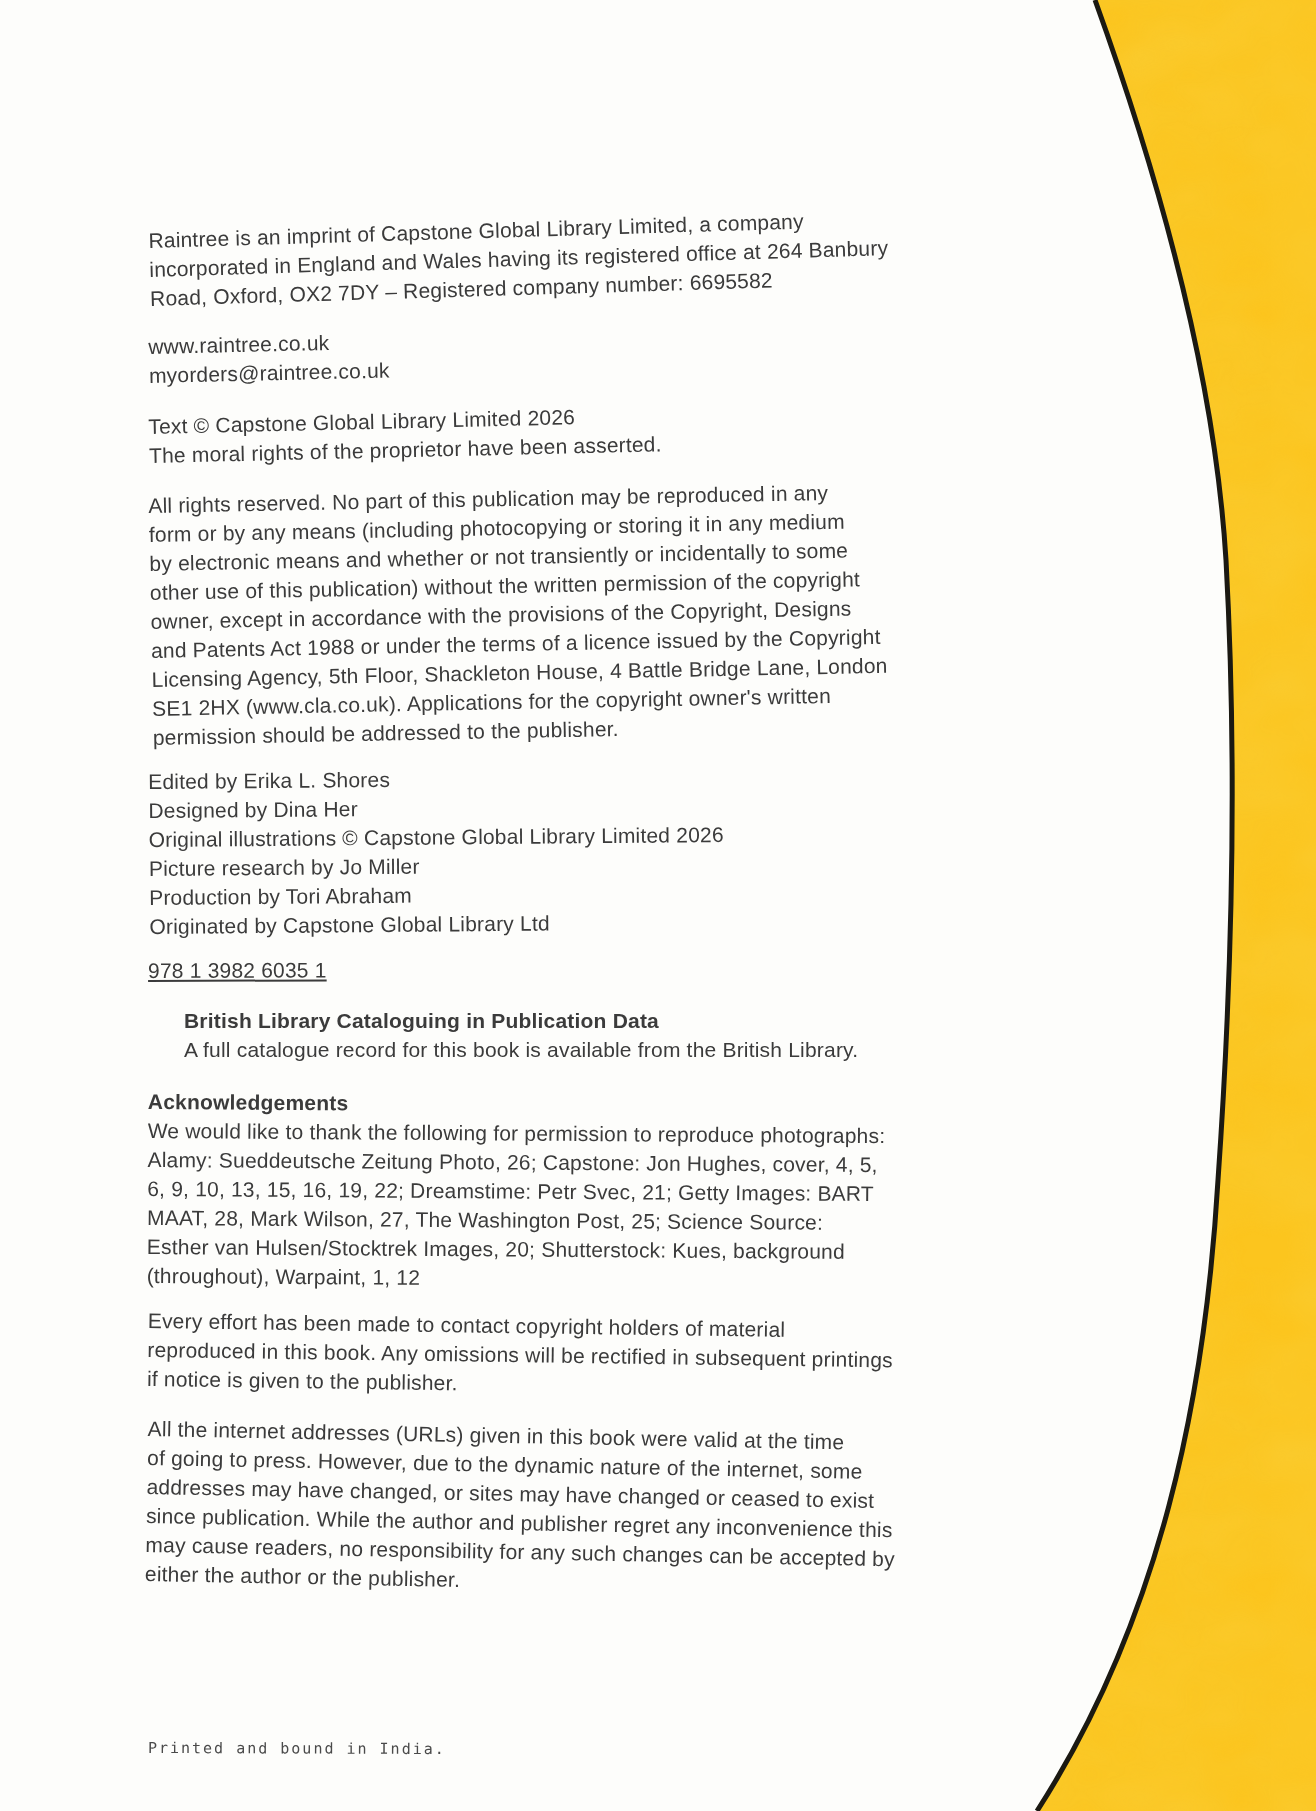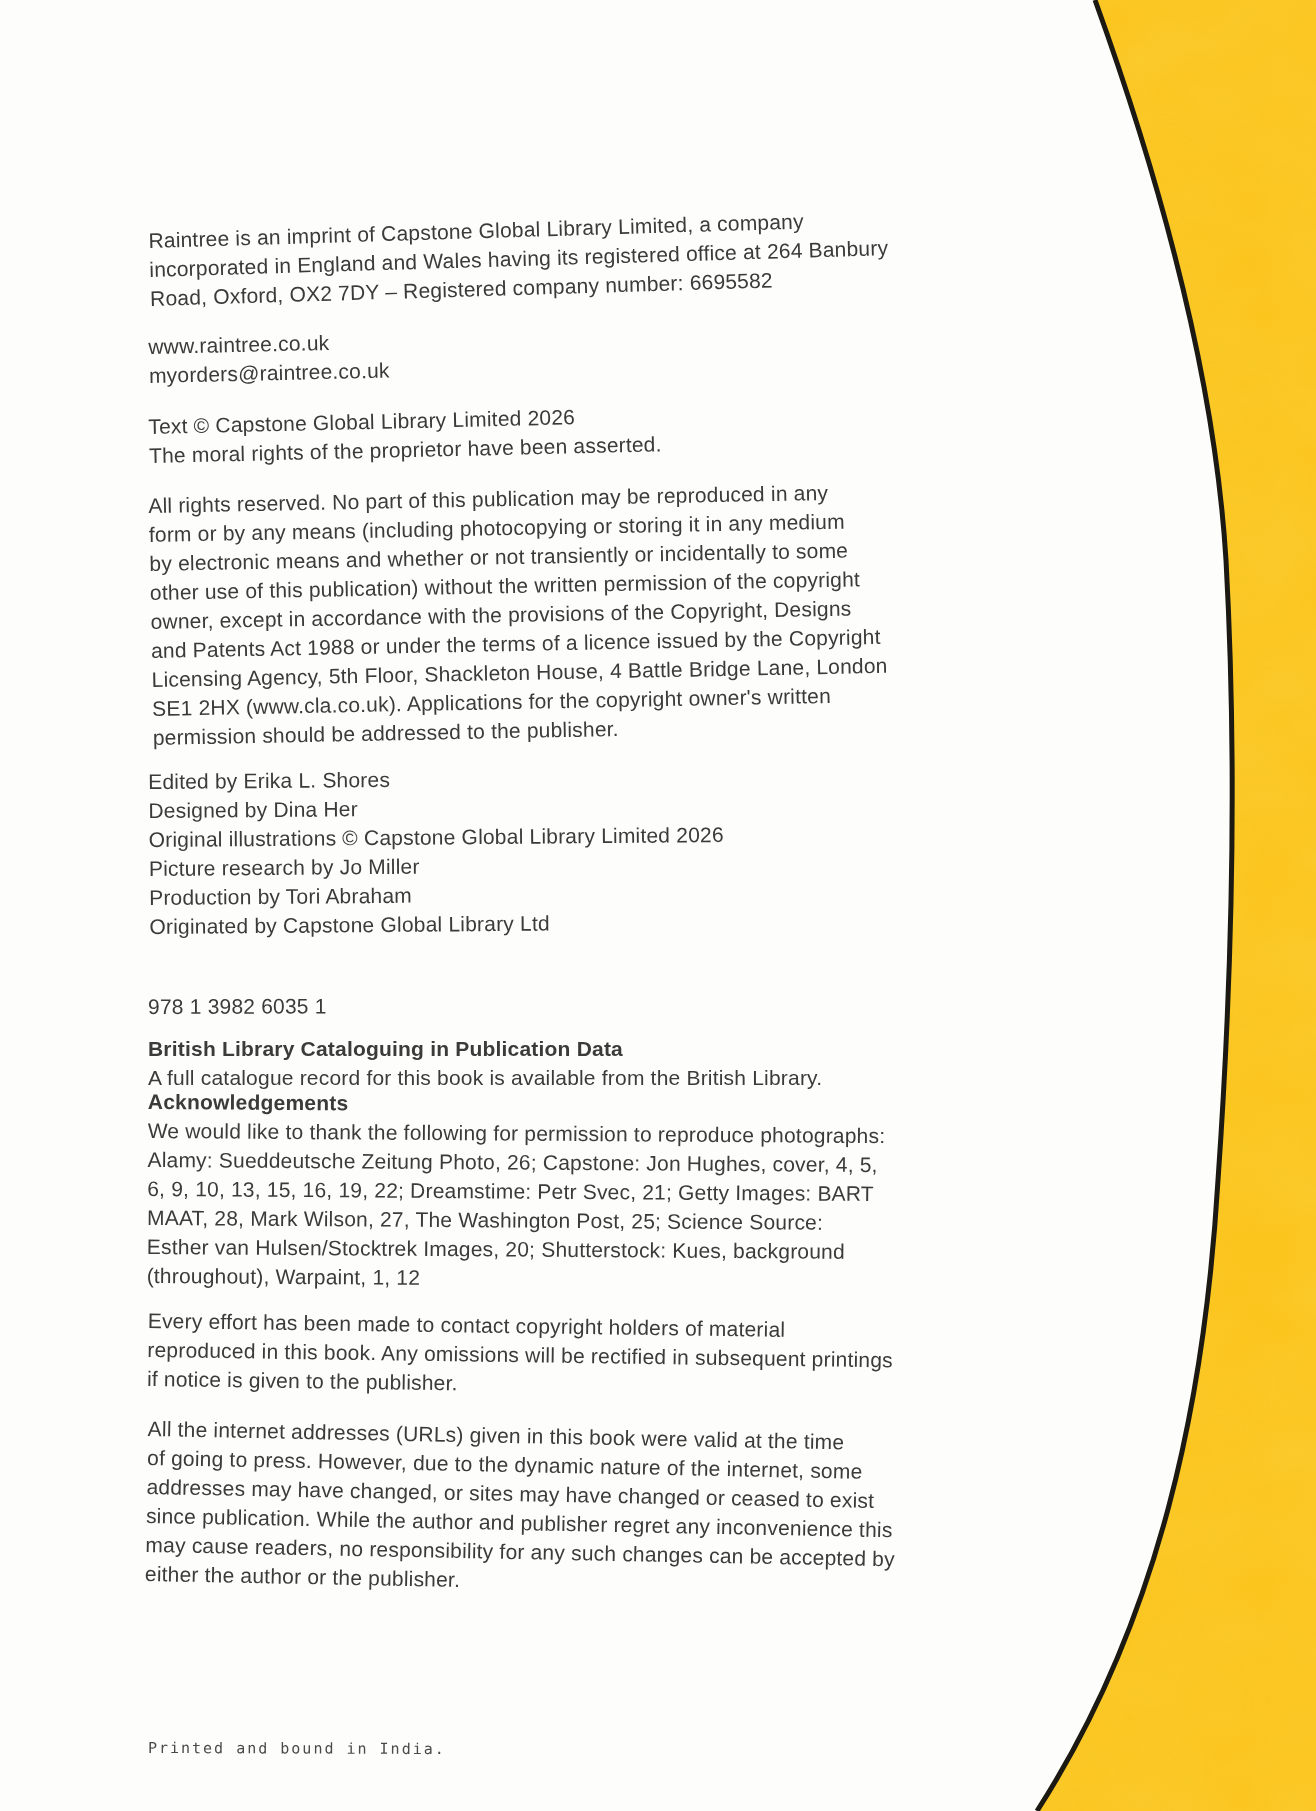--- a/index.html
+++ b/index.html
@@ -32,22 +32,22 @@
     letter-spacing: 0.2px;
     transform-origin: left top;
     color: #3b3b3b;
   }
   .bold { font-weight: bold; }
   .blk-imprint    { top: 226px;  transform: rotate(-1.7deg); }
   .blk-urls       { top: 332px;  transform: rotate(-1.3deg); }
   .blk-copyright  { top: 412px;  transform: rotate(-1.3deg); }
   .blk-rights     { top: 491px;  transform: rotate(-1.1deg); }
   .blk-credits    { top: 767px;  transform: rotate(-0.5deg); }
-  .blk-isbn       { top: 992px;  transform: rotate(-0.2deg); }
-  .blk-bl         { top: 1034px; transform: rotate(0deg); }
+  .blk-isbn       { top: 956px;  transform: rotate(-0.2deg); text-decoration: underline; }
+  .blk-bl         { top: 1006px; transform: rotate(0deg); margin-left: 36px; }
   .blk-ack        { top: 1087px; transform: rotate(0.4deg); }
   .blk-omissions  { top: 1306px; transform: rotate(0.8deg); }
   .blk-internet   { top: 1414px; transform: rotate(1.1deg); }
   .blk-printed {
     top: 1734px;
     font-family: "DejaVu Sans Mono", "Liberation Mono", monospace;
     font-size: 15px;
     letter-spacing: 2px;
     color: #4a4a4a;
     transform: rotate(0.2deg);

